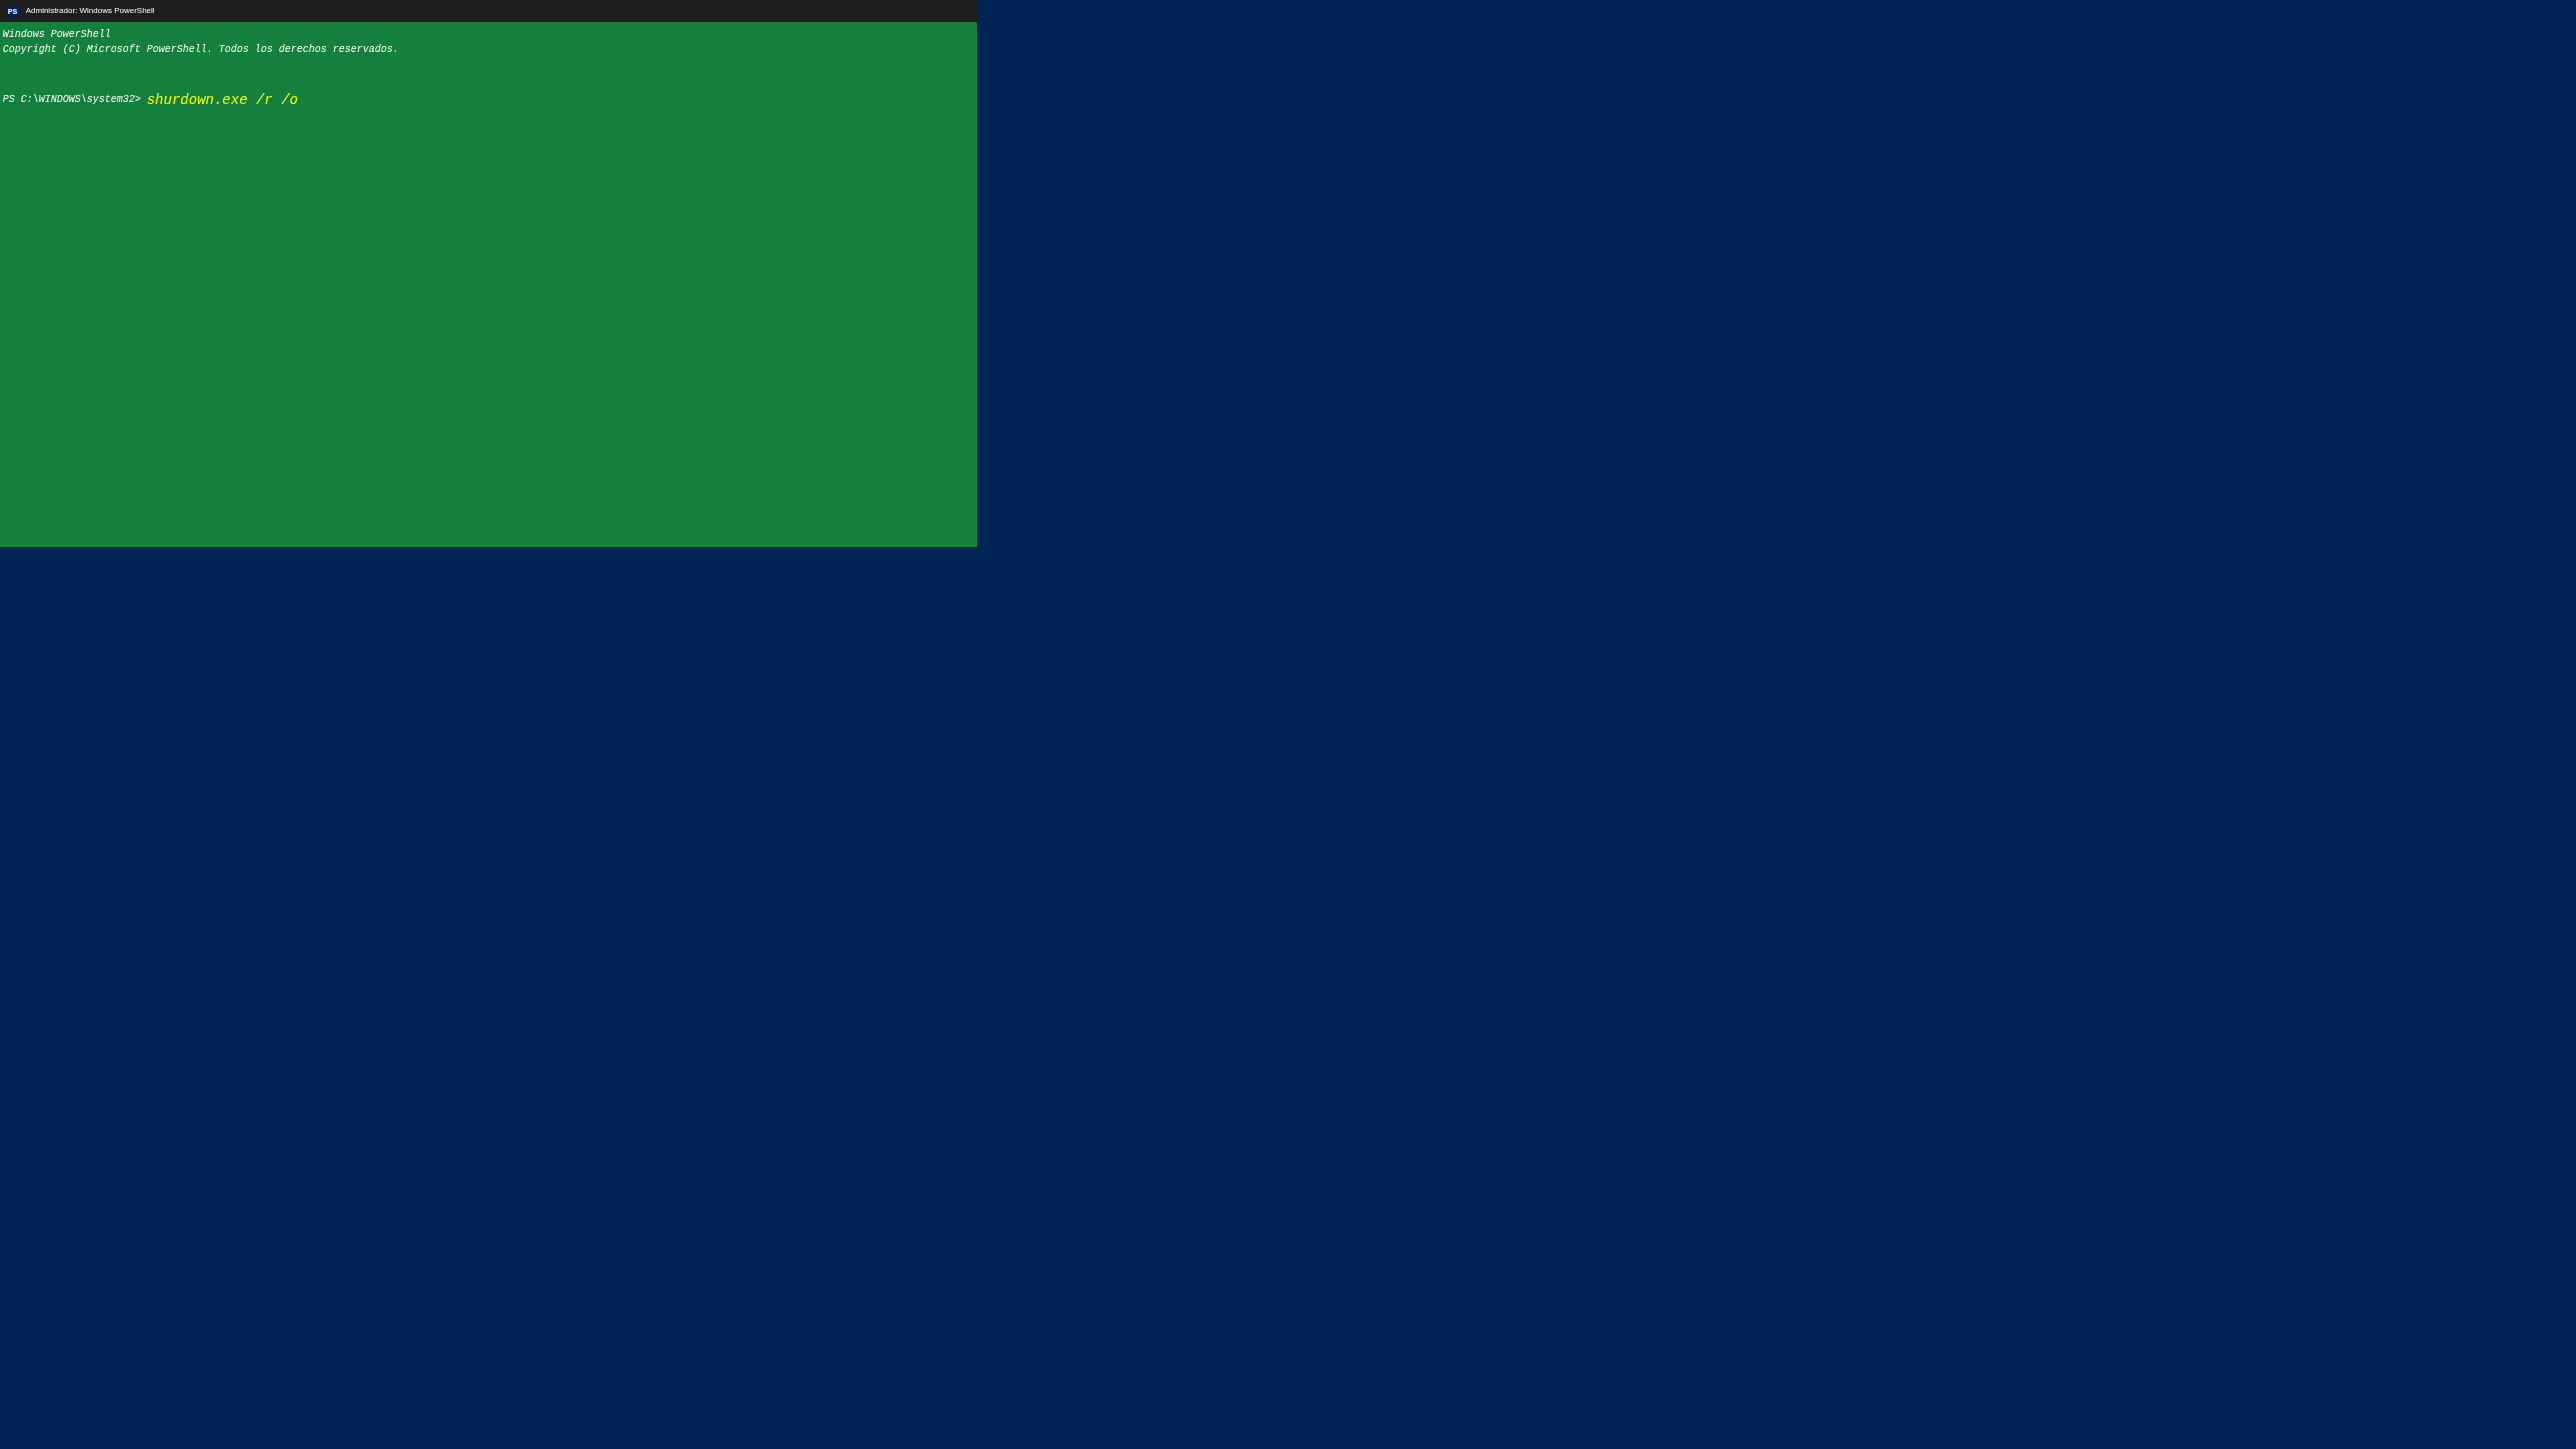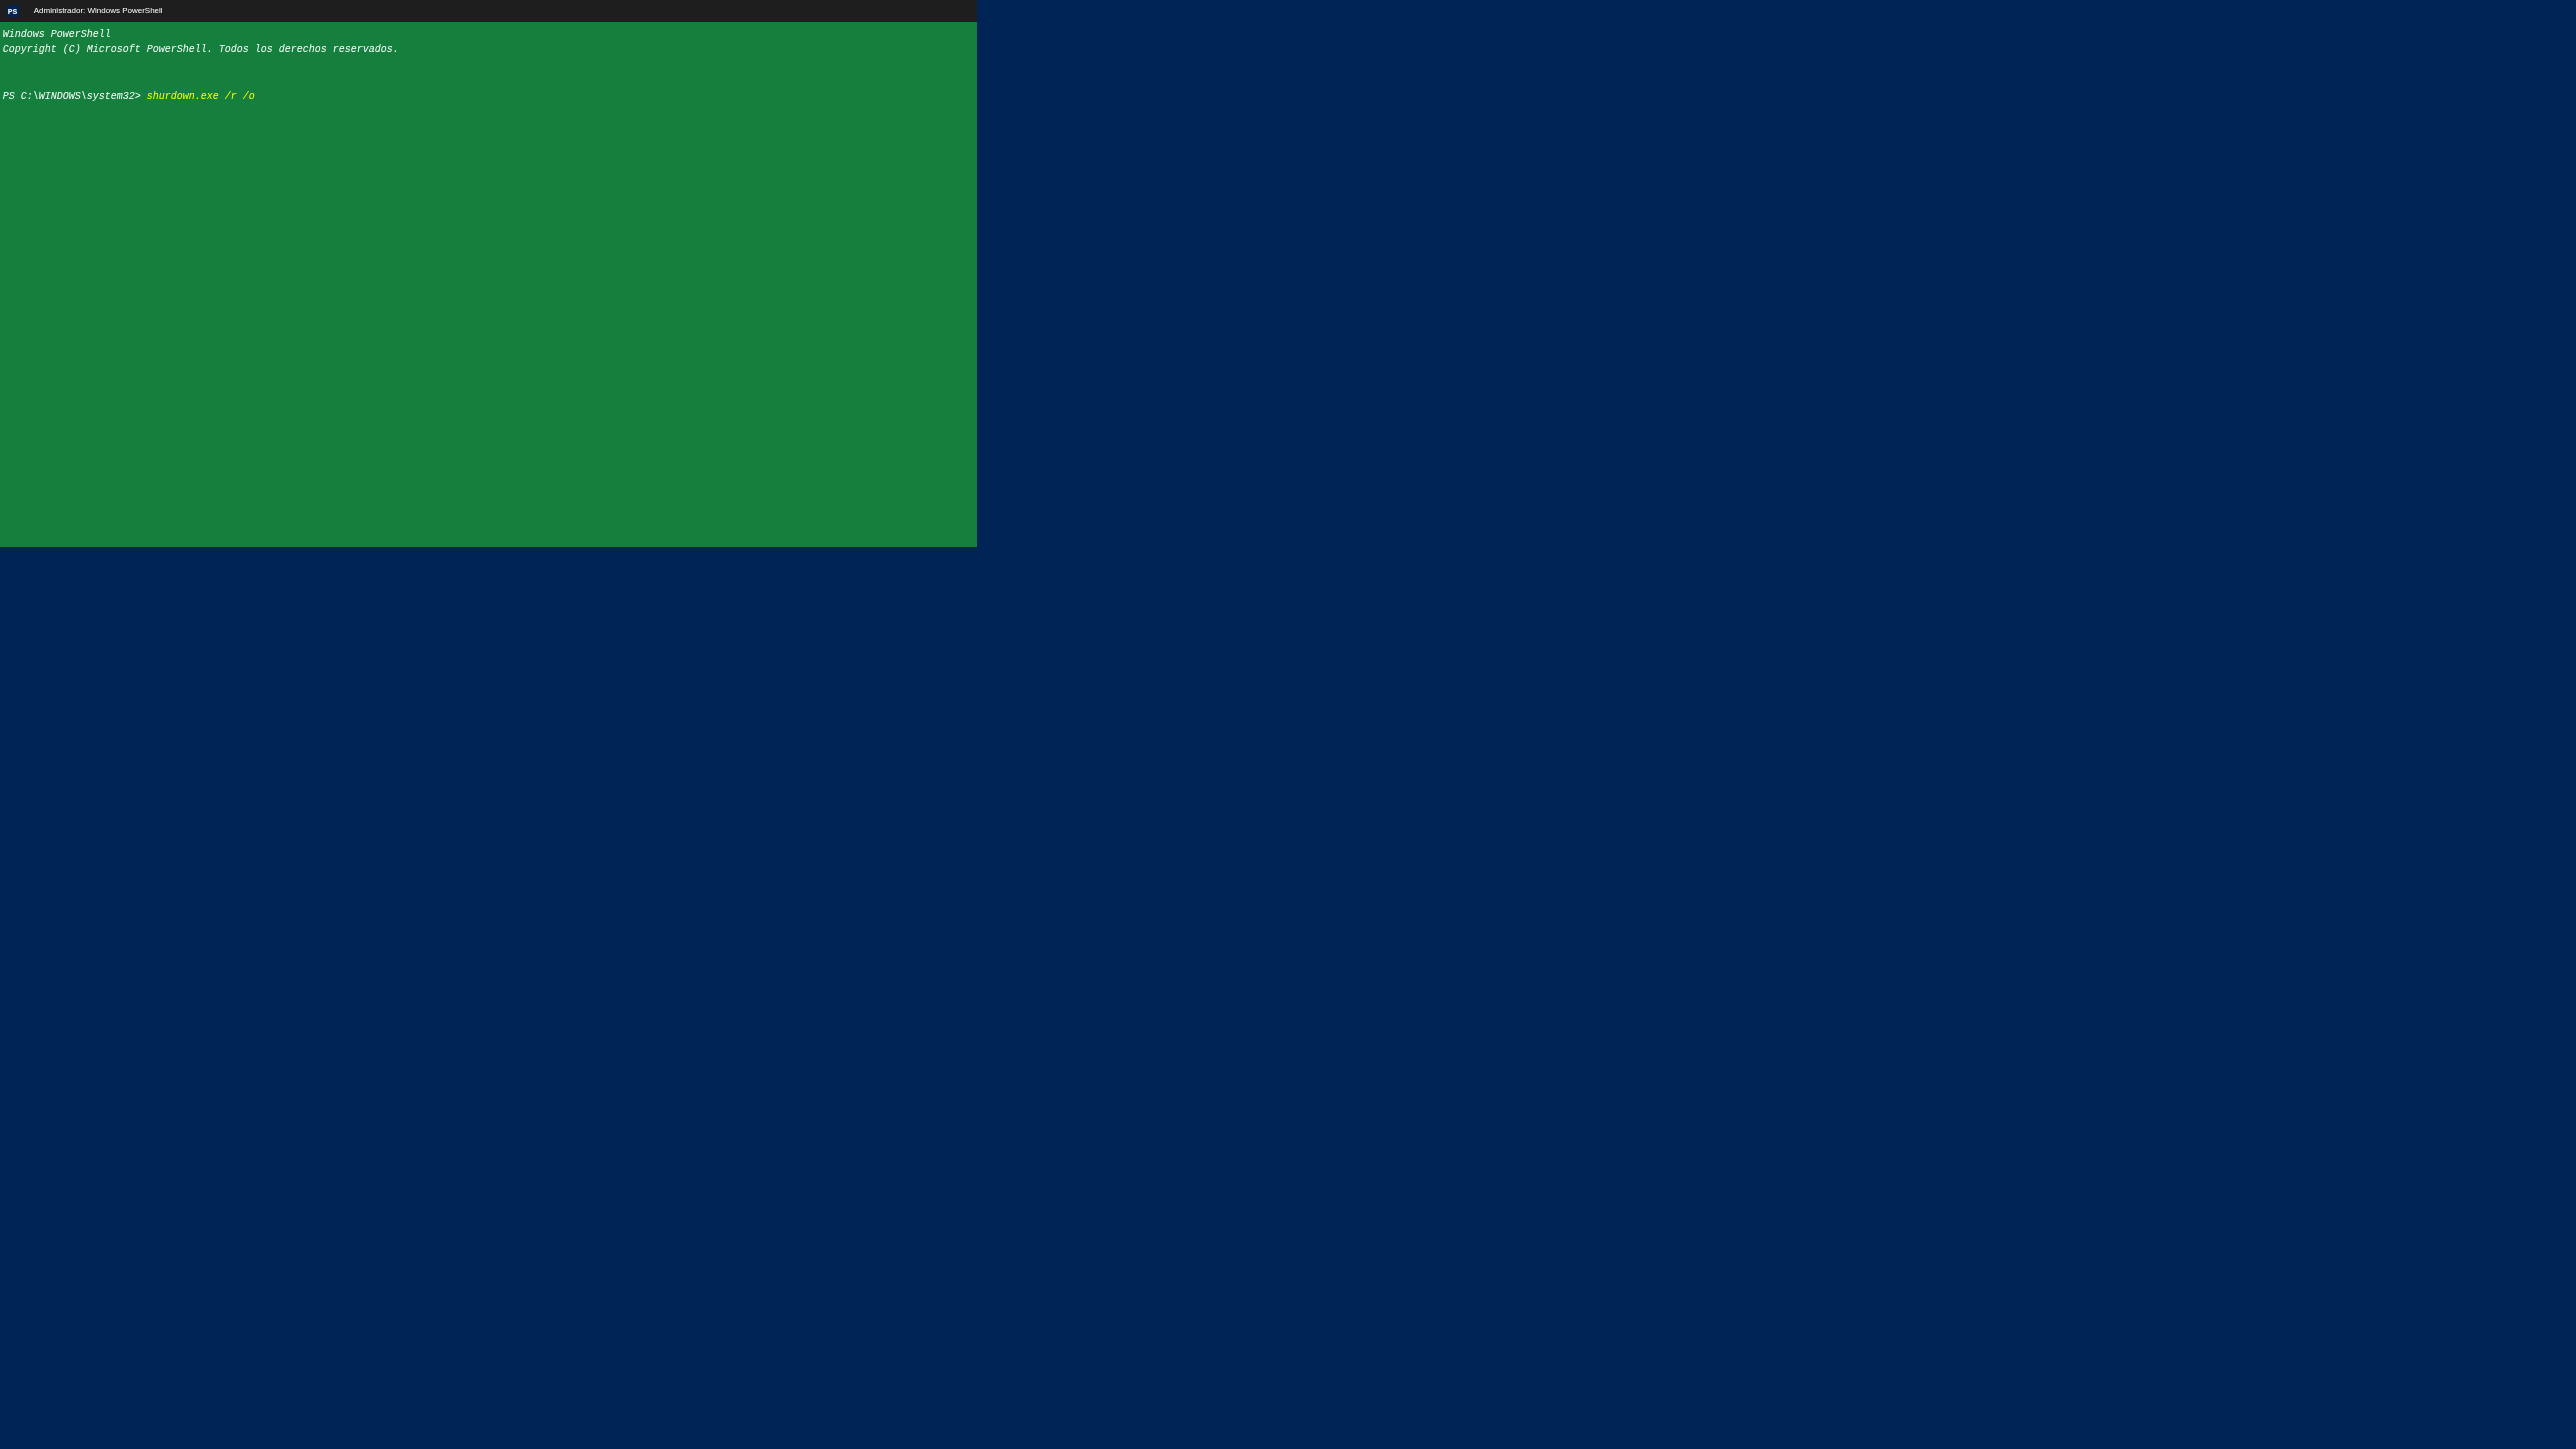--- a/index.html
+++ b/index.html
@@ -36,21 +36,20 @@
       width: 12px;
       height: 12px;
       margin-right: 7px;
       flex-shrink: 0;
     }
 
     .title-bar-text {
       color: #ffffff;
       font-family: 'Segoe UI', Arial, sans-serif;
       font-size: 8px;
-      margin-left: 8px;
     }
 
     .terminal-body {
       flex: 1;
       background: #15803d;
       padding: 5.4px 2.7px;
       color: #ffffff;
       font-size: 10px;
       line-height: 1.6;
       overflow: hidden;
@@ -74,21 +73,21 @@
 
     .prompt-text {
       color: #ffffff;
       white-space: pre;
       font-size: 10px;
     }
 
     .command-text {
       color: #ffff00;
       white-space: pre;
-      font-size: 10px;
+      font-size: 14px;
     }
 
     
     .ps-icon {
       display: inline-flex;
       align-items: center;
       justify-content: center;
     }
   </style>
 </head>

